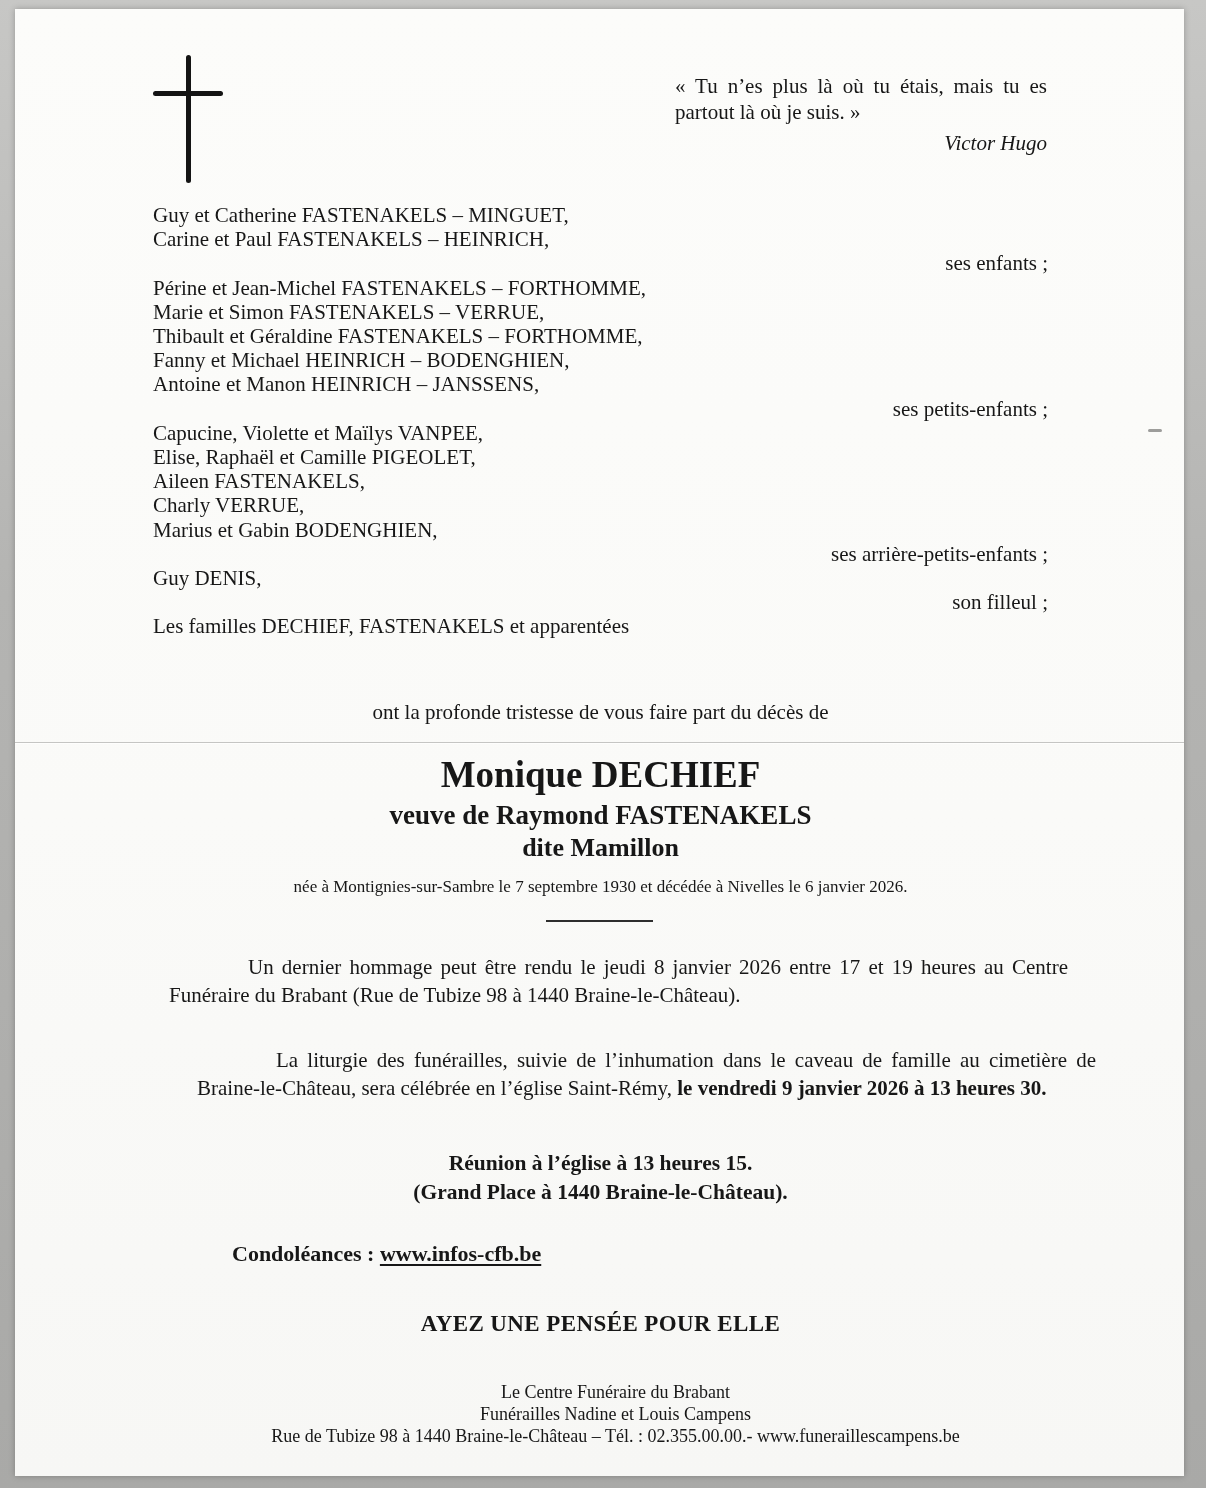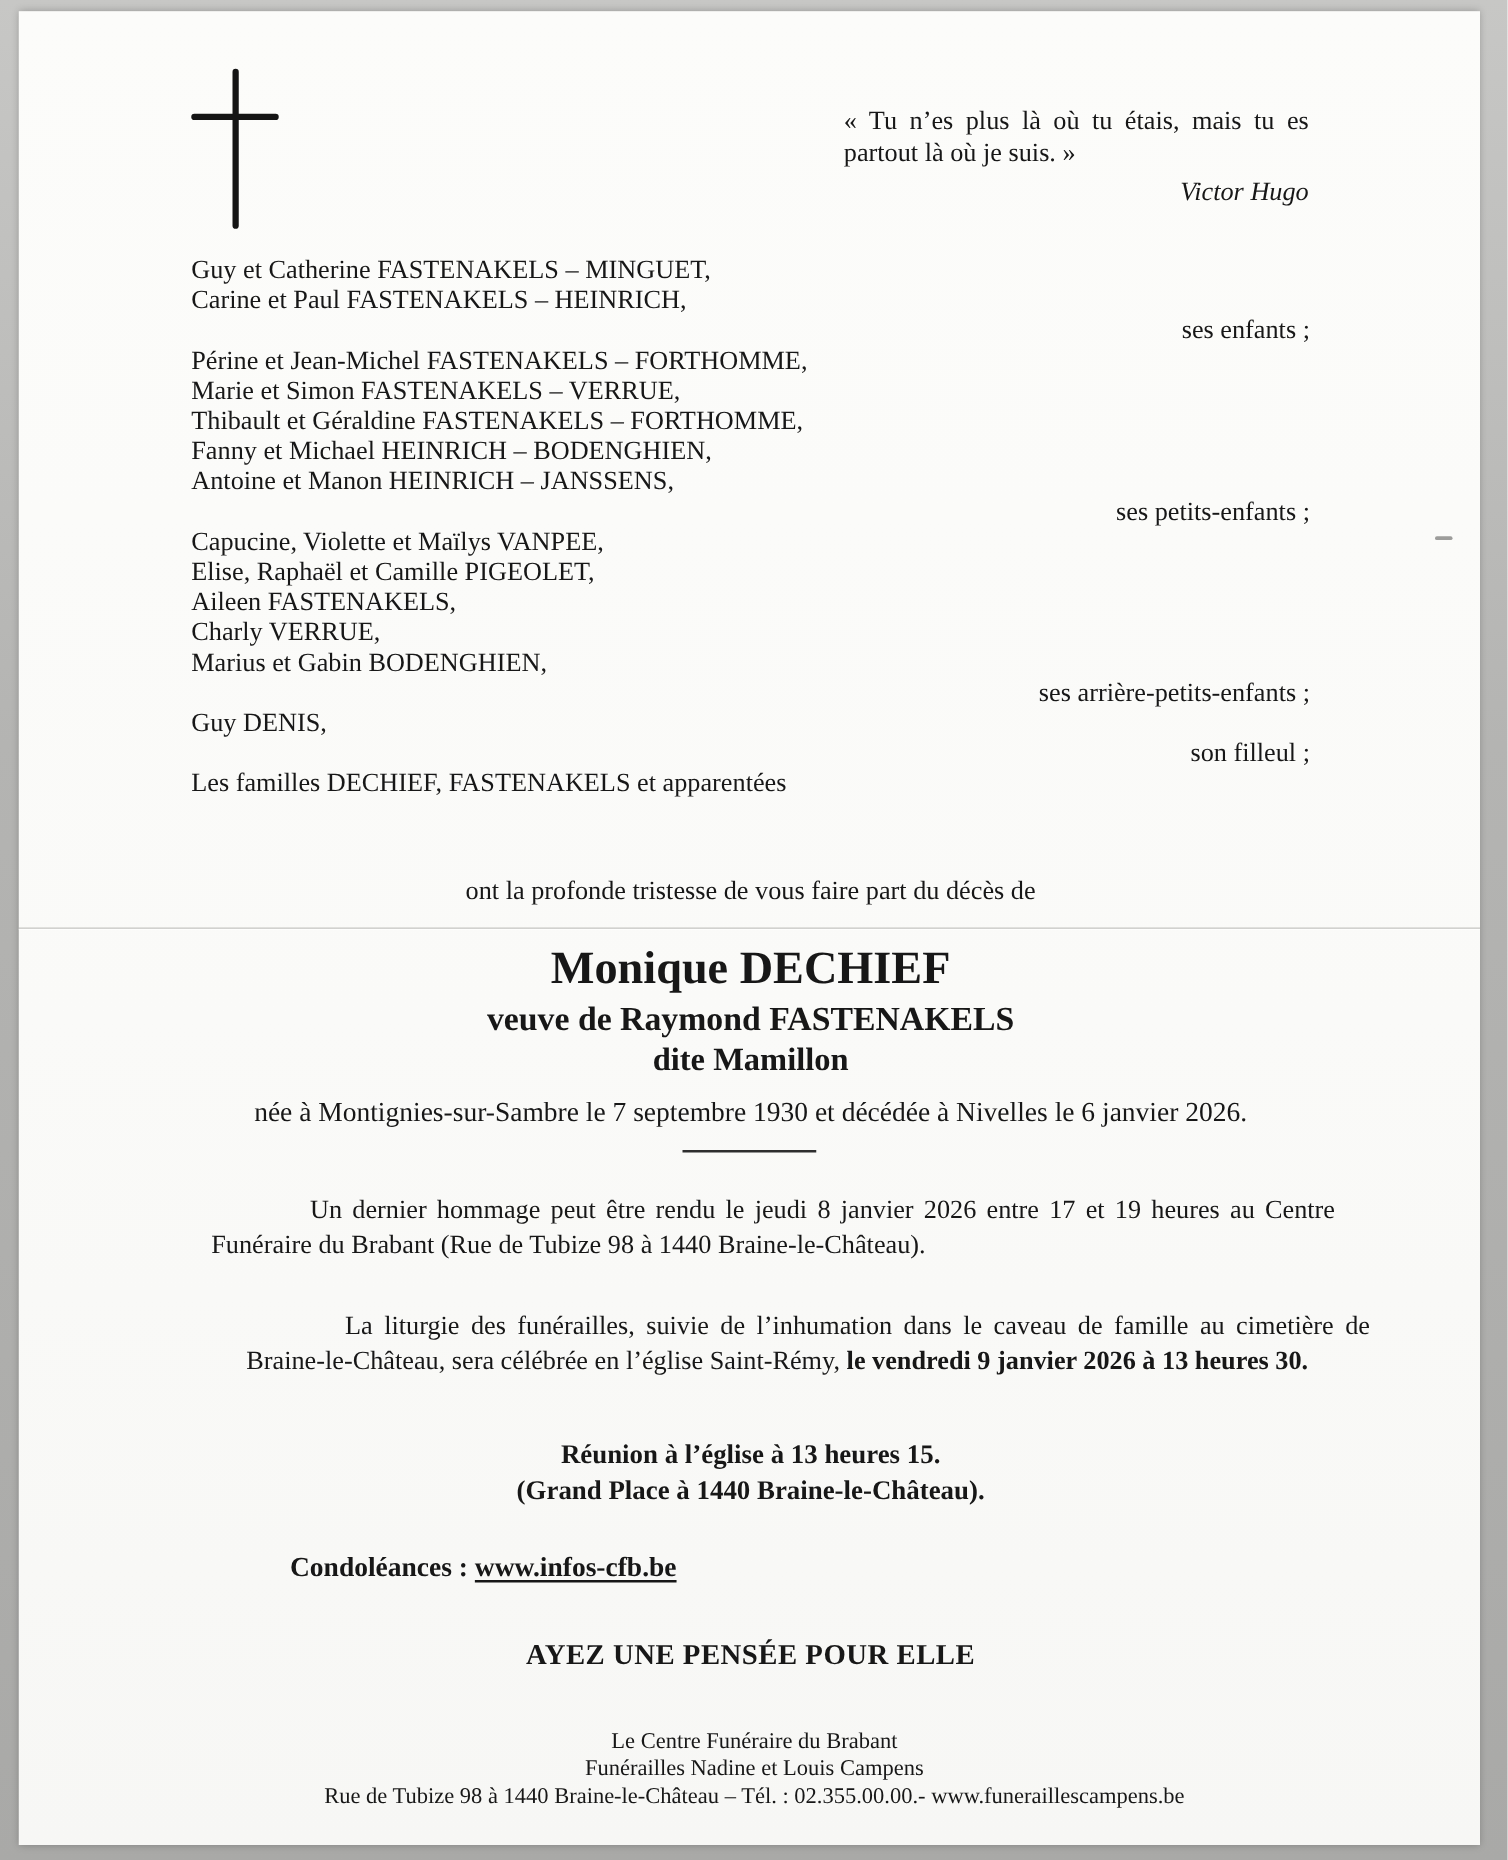--- a/index.html
+++ b/index.html
@@ -14,51 +14,51 @@
   .paper {
     position:absolute; left:15px; top:9px; width:1169px; height:1467px;
     background:linear-gradient(180deg,#fcfcfa 0%,#fafaf8 55%,#f7f7f5 100%);
     box-shadow:0 0 6px rgba(0,0,0,0.25);
   }
   
   .cross { position:absolute; left:138px; top:46px; width:70px; height:128px; }
   .cross .v { position:absolute; left:33px; top:0; width:5px; height:128px; background:#141414; border-radius:3px; }
   .cross .h { position:absolute; left:0; top:36px; width:70px; height:5px; background:#141414; border-radius:3px; }
   
-  .quote { position:absolute; left:660px; top:64px; width:372px; font-size:21px; line-height:26px; text-align:justify;margin-top:10px; }
+  .quote { position:absolute; left:660px; top:64px; width:372px; font-size:21px; line-height:26px; text-align:justify; }
   .quote-author { text-align:right; font-style:italic; margin-top:5px; }
   
   .family { position:absolute; left:138px; top:194px; width:895px; font-size:21px; line-height:24.2px; }
   .family .line { white-space:nowrap; }
   .family .right { text-align:right; }
   
   .announce { position:absolute; left:138px; top:691px; width:895px; text-align:center; font-size:21px; }
   
   .fold { position:absolute; left:0; top:733px; width:1169px; height:1px; background:rgba(110,110,108,0.38); box-shadow:0 1px 0 rgba(255,255,255,0.7); }
   .artifact { position:absolute; left:1133px; top:420px; width:14px; height:3px; background:#9d9d9b; border-radius:2px; }
   
   .dn  { position:absolute; left:138px; top:744px; width:895px; text-align:center; font-size:37px; font-weight:bold; }
   .dw  { position:absolute; left:138px; top:791px; width:895px; text-align:center; font-size:27px; font-weight:bold; }
   .dk  { position:absolute; left:138px; top:824px; width:895px; text-align:center; font-size:26px; font-weight:bold; }
-  .life{ position:absolute; left:138px; top:868px; width:895px; text-align:center; font-size:22px; }
+  .life{ position:absolute; left:138px; top:868px; width:895px; text-align:center; font-size:17px; }
   .divider { position:absolute; left:531px; top:911px; width:107px; height:2px; background:#2e2e2e; }
   
   .para { position:absolute; left:154px; width:899px; font-size:21px; line-height:28px; text-align:justify; text-indent:79px; }
   .p1 { top:944px; }
   .p2 { top:1037px;margin-left:28px; }
   .para b { font-weight:bold; }
   
   .reunion { position:absolute; left:138px; top:1140px; width:895px; text-align:center; font-size:21.5px; font-weight:bold; line-height:29px; }
   
   .condol { position:absolute; left:217px; top:1232px; font-size:22px; font-weight:bold; }
   .condol .url { text-decoration:underline; text-decoration-thickness:2px; text-underline-offset:3px; }
   
   .closing { position:absolute; left:138px; top:1302px; width:895px; text-align:center; font-size:23px; font-weight:bold; letter-spacing:0.4px; }
   
-  .footer { position:absolute; left:4px; top:1372px; width:1169px; text-align:center; font-size:18px; line-height:22px; }
+  .footer { position:absolute; left:16px; top:1372px; width:1169px; text-align:center; font-size:18px; line-height:22px; }
 </style>
 </head>
 <body>
 
 <div class="paper">
 
   <div class="cross">
     <div class="v"></div>
     <div class="h"></div>
   </div>

